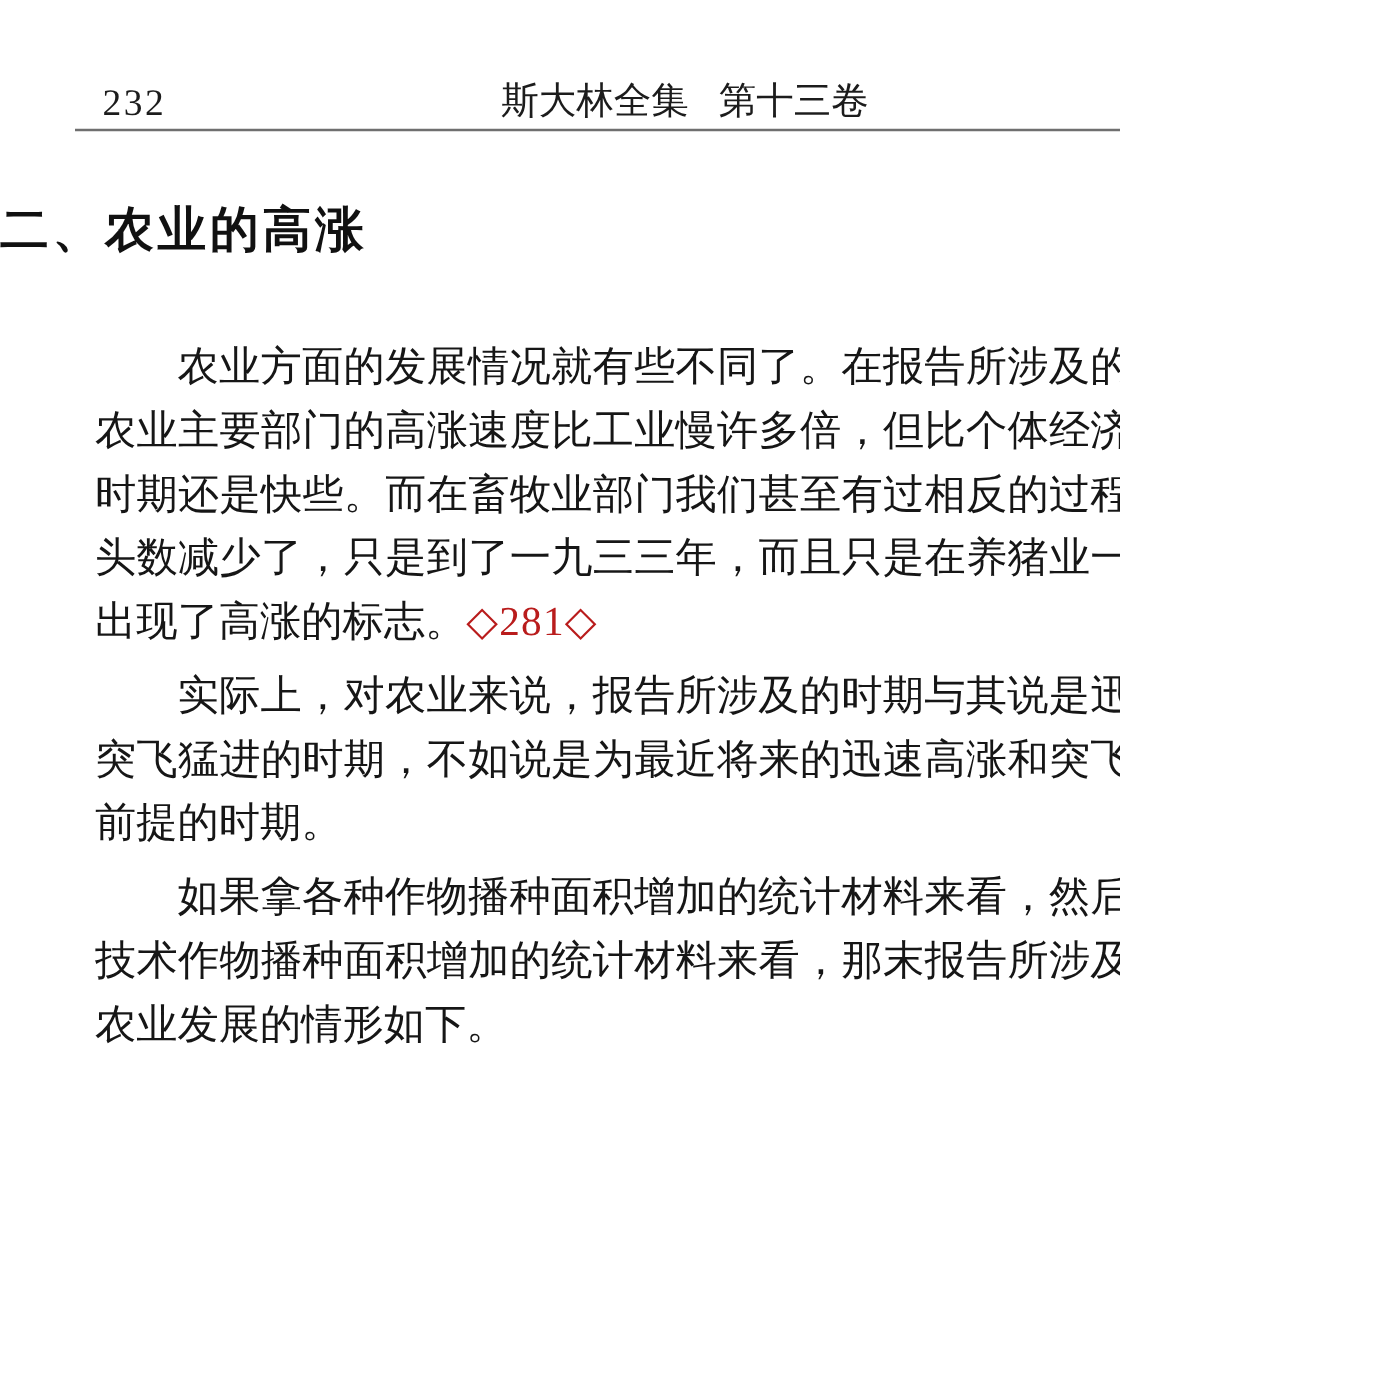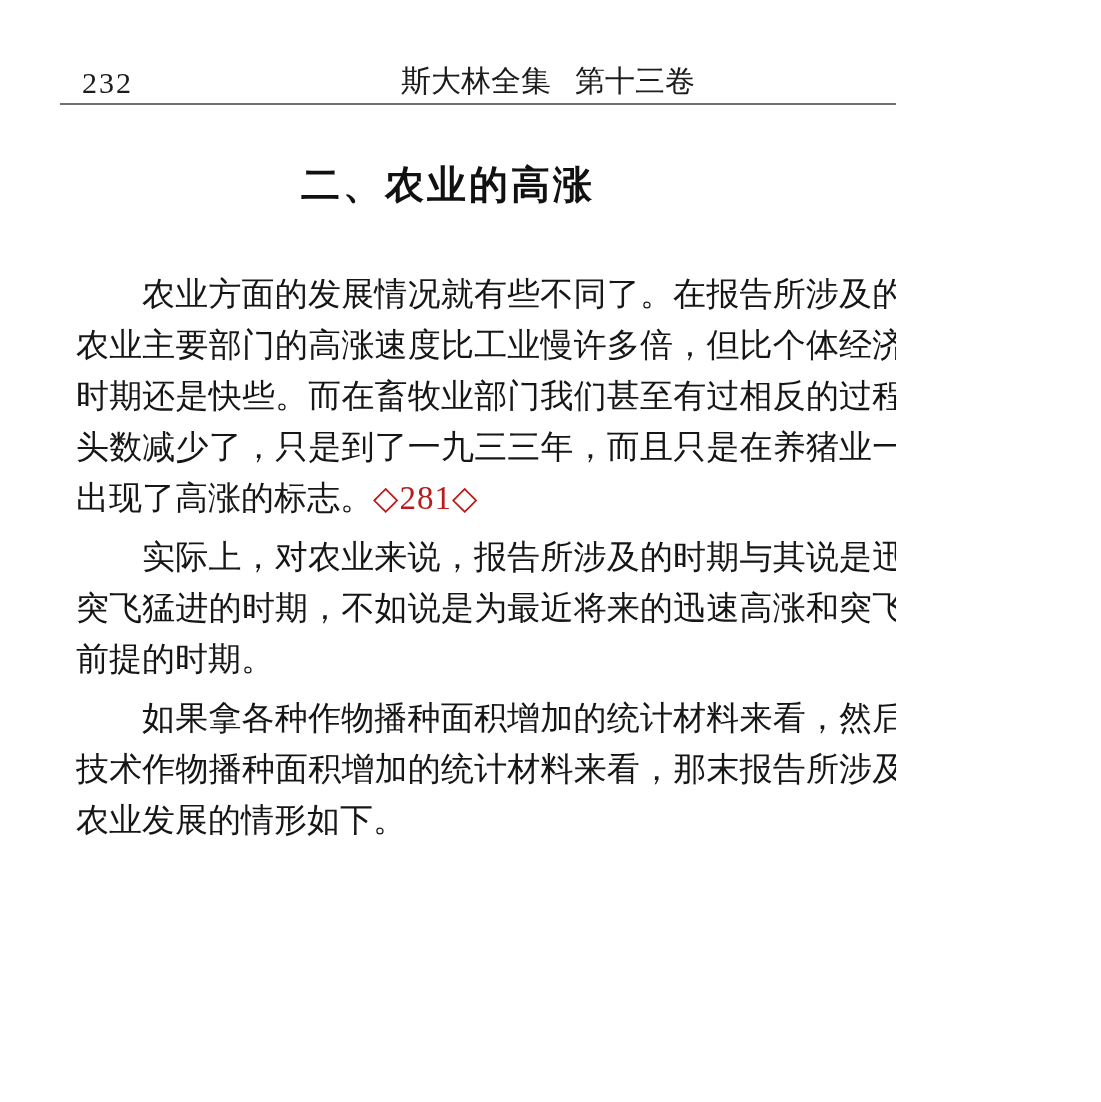--- a/index.html
+++ b/index.html
@@ -51,21 +51,21 @@
     width: 976px;
     height: 2px;
     background: #6f6f6f;
   }
   
   .section-title {
     position: absolute;
     top: 163px;
     left: 0;
     width: 100%;
-    text-align: center;
+    text-align: left;
     font-family: "Liberation Sans", "DejaVu Sans", sans-serif;
     font-weight: 700;
     font-size: 39px;
     line-height: 44px;
     letter-spacing: 3px;
     color: #111111;
   }
   
   .page-body {
     position: absolute;

